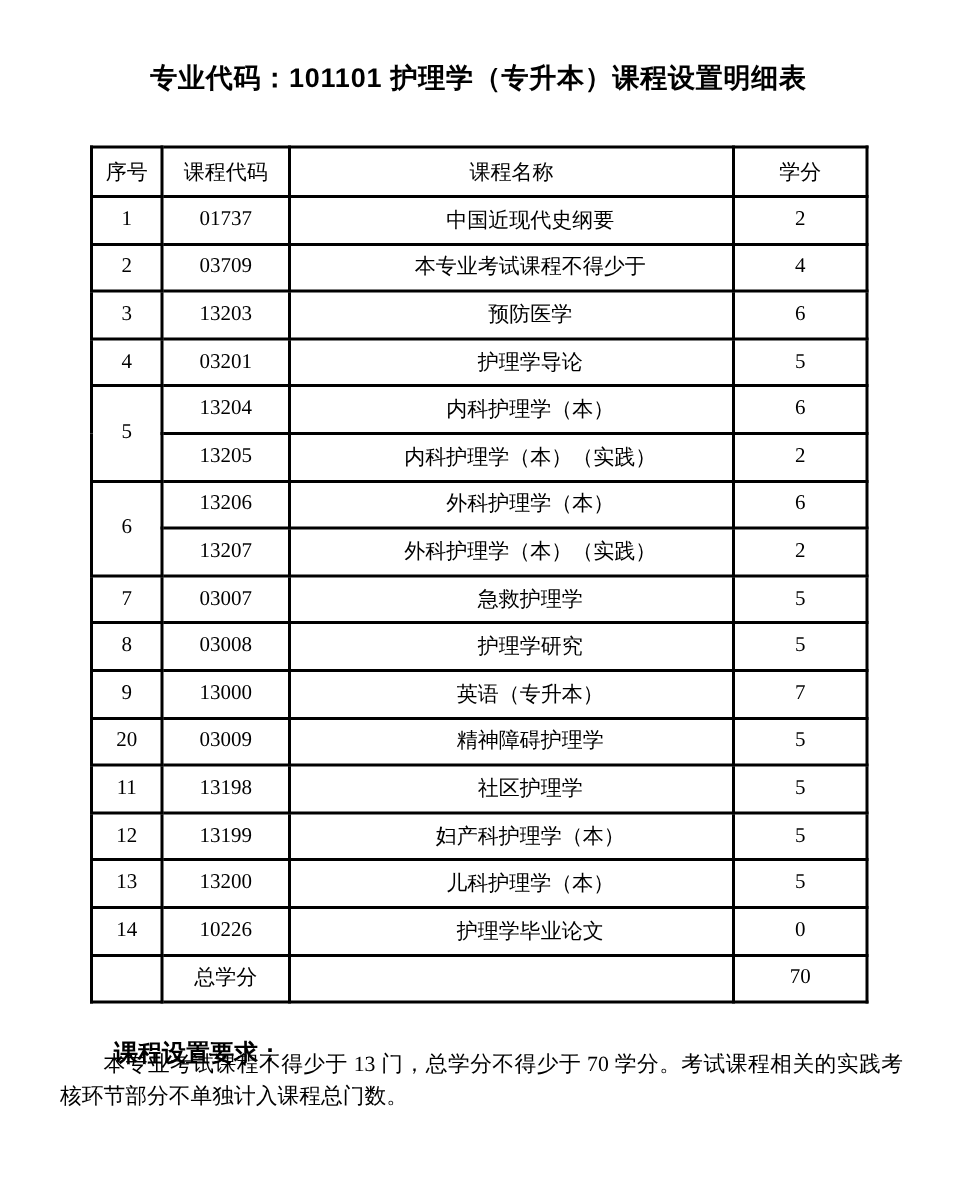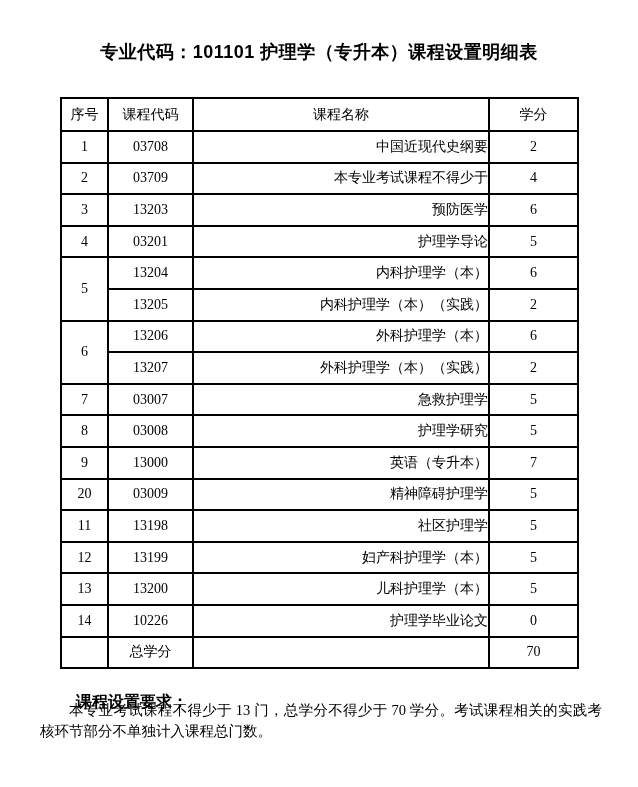--- a/index.html
+++ b/index.html
@@ -43,21 +43,21 @@
     overflow: hidden;
     white-space: nowrap;
   }
   .course-table th {
     height: 31px;
     font-weight: normal;
     font-family: "Liberation Sans", "DejaVu Sans", sans-serif;
     font-size: 14px;
   }
   .course-table td.name-cell {
-    text-align: right;
+    text-align: center;
     padding-left: 25px;
   }
   .req-heading {
     position: absolute;
     left: 40px;
     top: 692px;
     font-size: 16px;
     font-weight: bold;
     font-family: "Liberation Sans", "DejaVu Sans", sans-serif;
     margin-left: 36px;
@@ -89,21 +89,21 @@
     <tr>
       <th>序号</th>
       <th>课程代码</th>
       <th>课程名称</th>
       <th>学分</th>
     </tr>
   </thead>
   <tbody>
     <tr>
       <td>1</td>
-      <td>03708</td>
+      <td>01737</td>
       <td class="name-cell">中国近现代史纲要</td>
       <td>2</td>
     </tr>
     <tr>
       <td>2</td>
       <td>03709</td>
       <td class="name-cell">本专业考试课程不得少于</td>
       <td>4</td>
     </tr>
     <tr>

